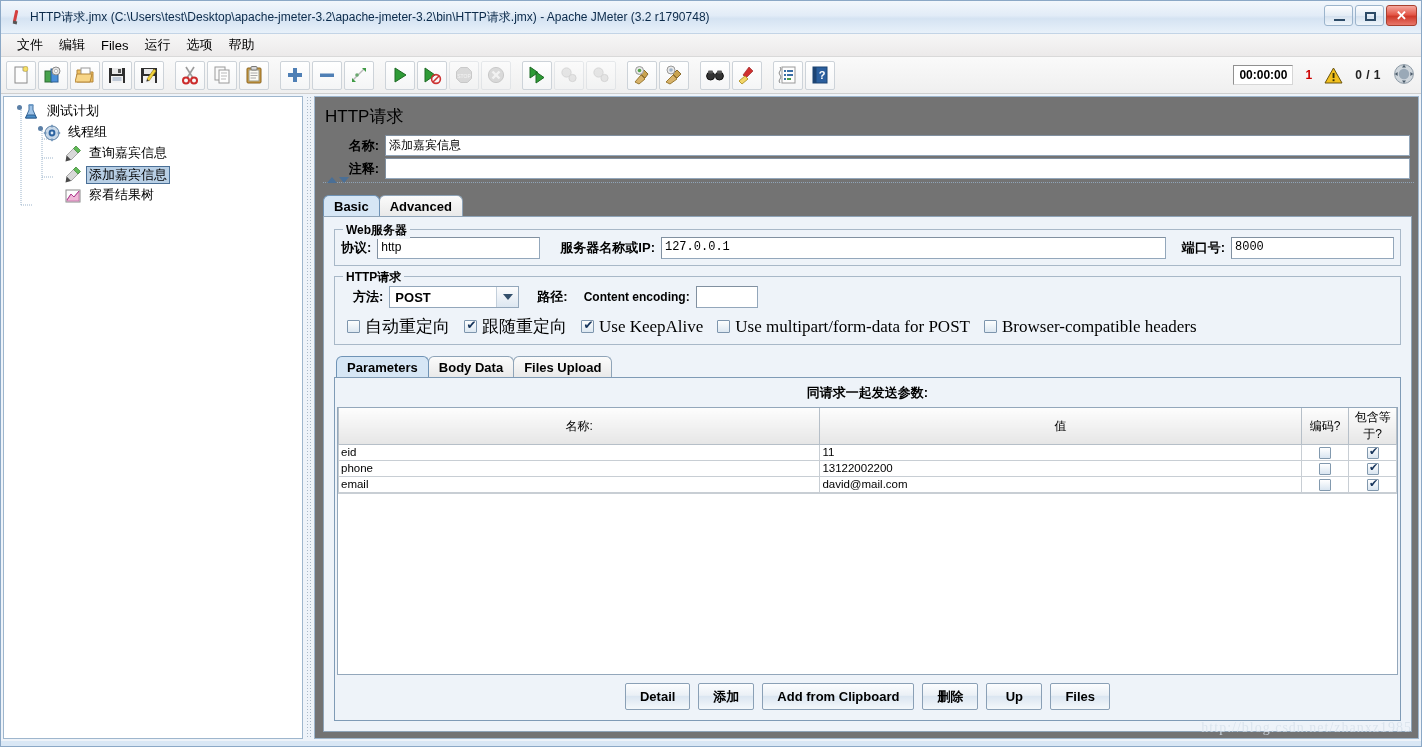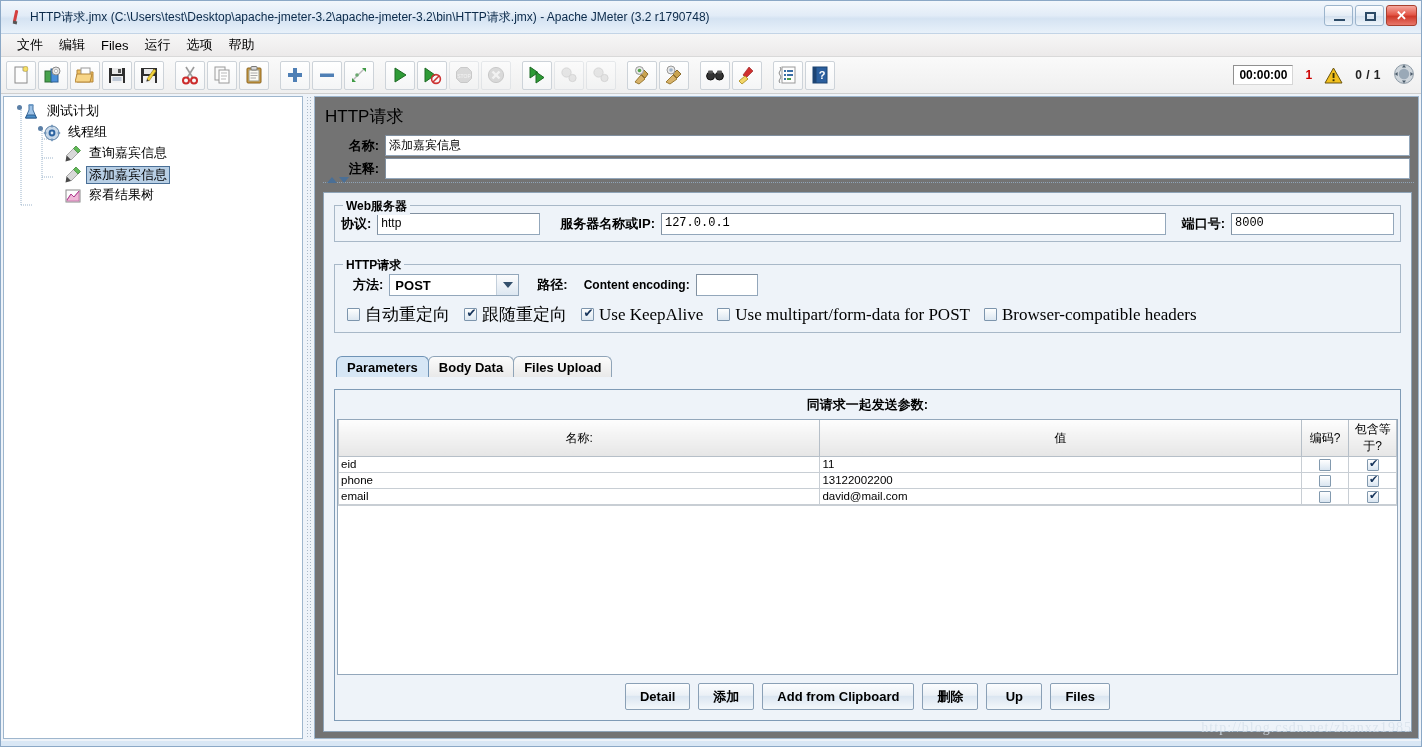--- a/index.html
+++ b/index.html
@@ -202,21 +202,20 @@
     z-index:2;
   }
   .tab-body {
     flex: 1 1 auto; min-height:0;
     margin: 0 6px 6px 8px;
     border:1px solid #8fa4b8;
     background:#eef3f9;
     padding: 4px 6px 6px 6px;
     display:flex; flex-direction:column;
     overflow:hidden;
-    gap:12px;
   }
 
   
   .groupbox {
     border:1px solid #a8b8c8; margin: 8px 4px 2px 4px; padding: 3px 6px 6px 6px;
     position:relative; background:transparent;
   }
   .groupbox > .gtitle {
     position:absolute; top:-8px; left:8px; background:#eef3f9;
     font-size:12px; font-weight:bold; color:#000; padding: 0 3px;
@@ -678,20 +677,24 @@
         <div class="jtext"></div>
       </div>
 
       <div class="collapse-row">
         <span class="arrows">
           <i class="tri-up"></i>
           <i class="tri-dn"></i>
         </span>
       </div>
 
+      <div class="tabstrip">
+        <div class="tab active">Basic</div>
+        <div class="tab">Advanced</div>
+      </div>
 
       <div class="tab-body">
 
         <div class="groupbox">
           <span class="gtitle">Web服务器</span>
           <div class="gb-row">
             <span class="gb-lbl">协议:</span>
             <div class="jtext" style="flex:0 0 163px; height:22px;">http</div>
             <span class="gb-lbl" style="margin-left:14px">服务器名称或IP:</span>
             <div class="jtext" style="flex:1 1 auto; height:22px; font-family:'Liberation Mono',monospace;">127.0.0.1</div>

